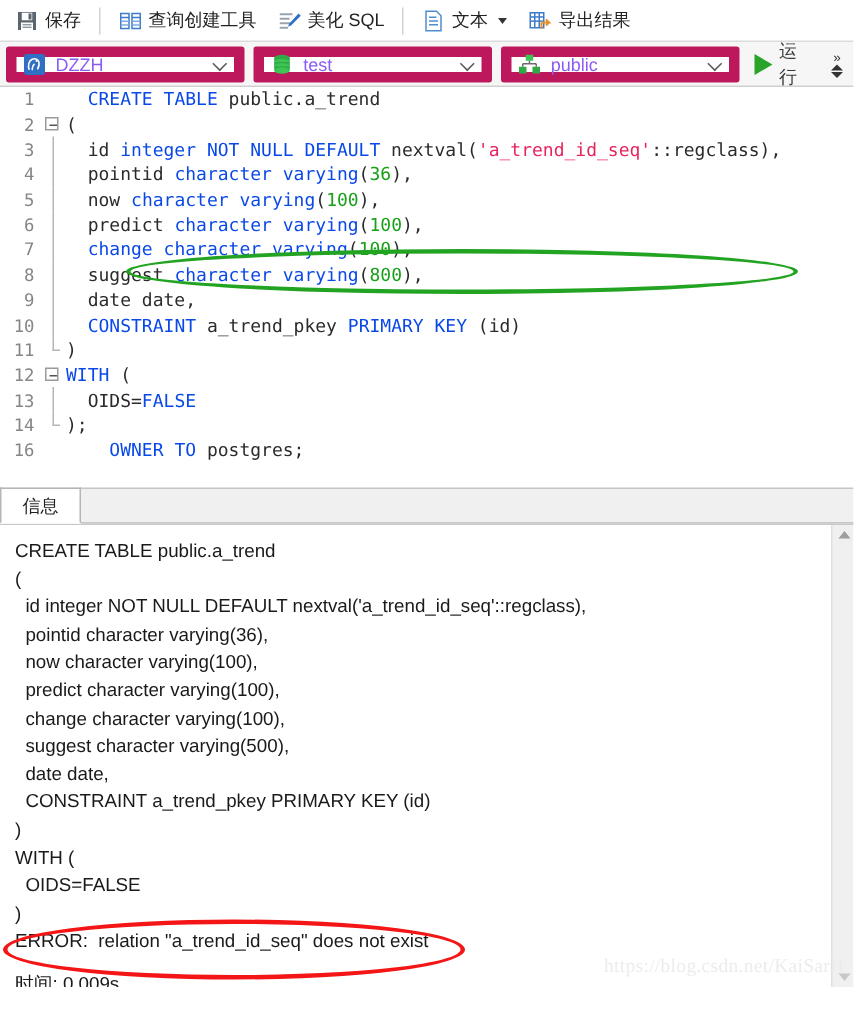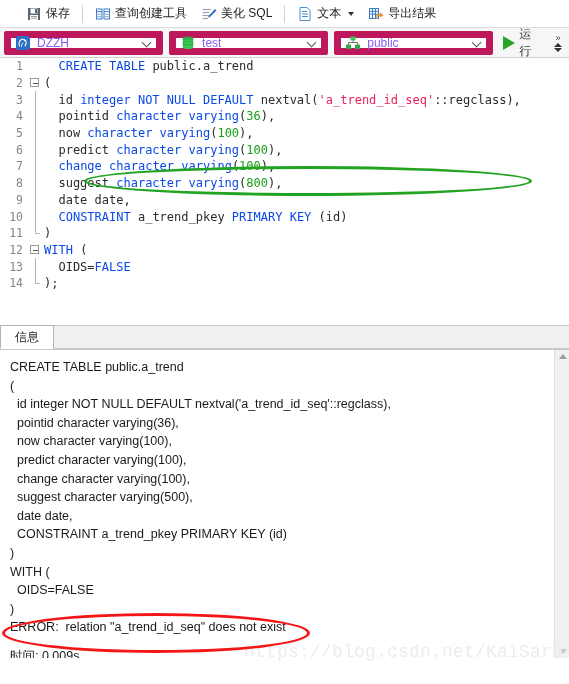--- a/index.html
+++ b/index.html
@@ -32,21 +32,21 @@
     border: 1px solid #cfcfcf; border-bottom: none; border-right:none;
     margin-left: 2px;
   }
   .tab-label { white-space: nowrap; }
 
   
   .toolbar {
     display: flex; align-items: center;
     height: 28px; background: #ffffff;
     border-bottom: 1px solid #dcdcdc;
-    padding: 0 20px; gap: 2px;
+    padding: 0 4px; gap: 2px;
   }
   .tb-item {
     display: flex; align-items: center; gap: 4px;
     padding: 2px 6px; font-size: 12px; color: #222;
     white-space: nowrap; height: 24px;
   }
   .tb-sep { width: 1px; height: 18px; background: #d2d2d2; margin: 0 4px; }
   .caret-dn {
     width: 0; height: 0; margin-left: 3px;
     border-left: 3.5px solid transparent;
@@ -198,23 +198,23 @@
     border-bottom: 5px solid #9d9d9d;
   }
   .vscroll .arrow-dn {
     position: absolute; bottom: 4px; left: 3.5px;
     width: 0; height: 0;
     border-left: 4px solid transparent; border-right: 4px solid transparent;
     border-top: 5px solid #c8c8c8;
   }
 
   .watermark {
-    position: absolute; right: 6px; bottom: 22px;
-    font-size: 18px; color: #ececec;
-    font-family: Liberation Mono, monospace;
+    position: absolute; right: 6px; bottom: 32px;
+    font-size: 13px; color: #ececec;
+    font-family: Liberation Serif, serif;
     pointer-events: none; letter-spacing: 0.2px;
   }
 
   
   .ico { width: 16px; height: 16px; flex: 0 0 auto; display:block; }
 </style>
 </head>
 <body>
 
 <div class="app">
@@ -448,20 +448,25 @@
           </div>
           <div class="code"><span class="plain">  OIDS=</span><span class="kw">FALSE</span></div>
         </div>
         <div class="code-row">
           <div class="ln">14</div>
           <div class="fold">
             <span class="endline"></span>
             <span class="endfoot"></span>
           </div>
           <div class="code"><span class="plain">);</span></div>
+        </div>
+        <div class="code-row">
+          <div class="ln">16</div>
+          <div class="fold"></div>
+          <div class="code"><span class="plain">    </span><span class="kw">OWNER TO</span><span class="plain"> postgres;</span></div>
         </div>
         <div class="code-row">
           <div class="fold"></div>
           <div class="code"><span class="plain"></span></div>
         </div>
       </div>
     <div class="green-anno"></div>
   </div>
 
   <div class="info-tabs">

